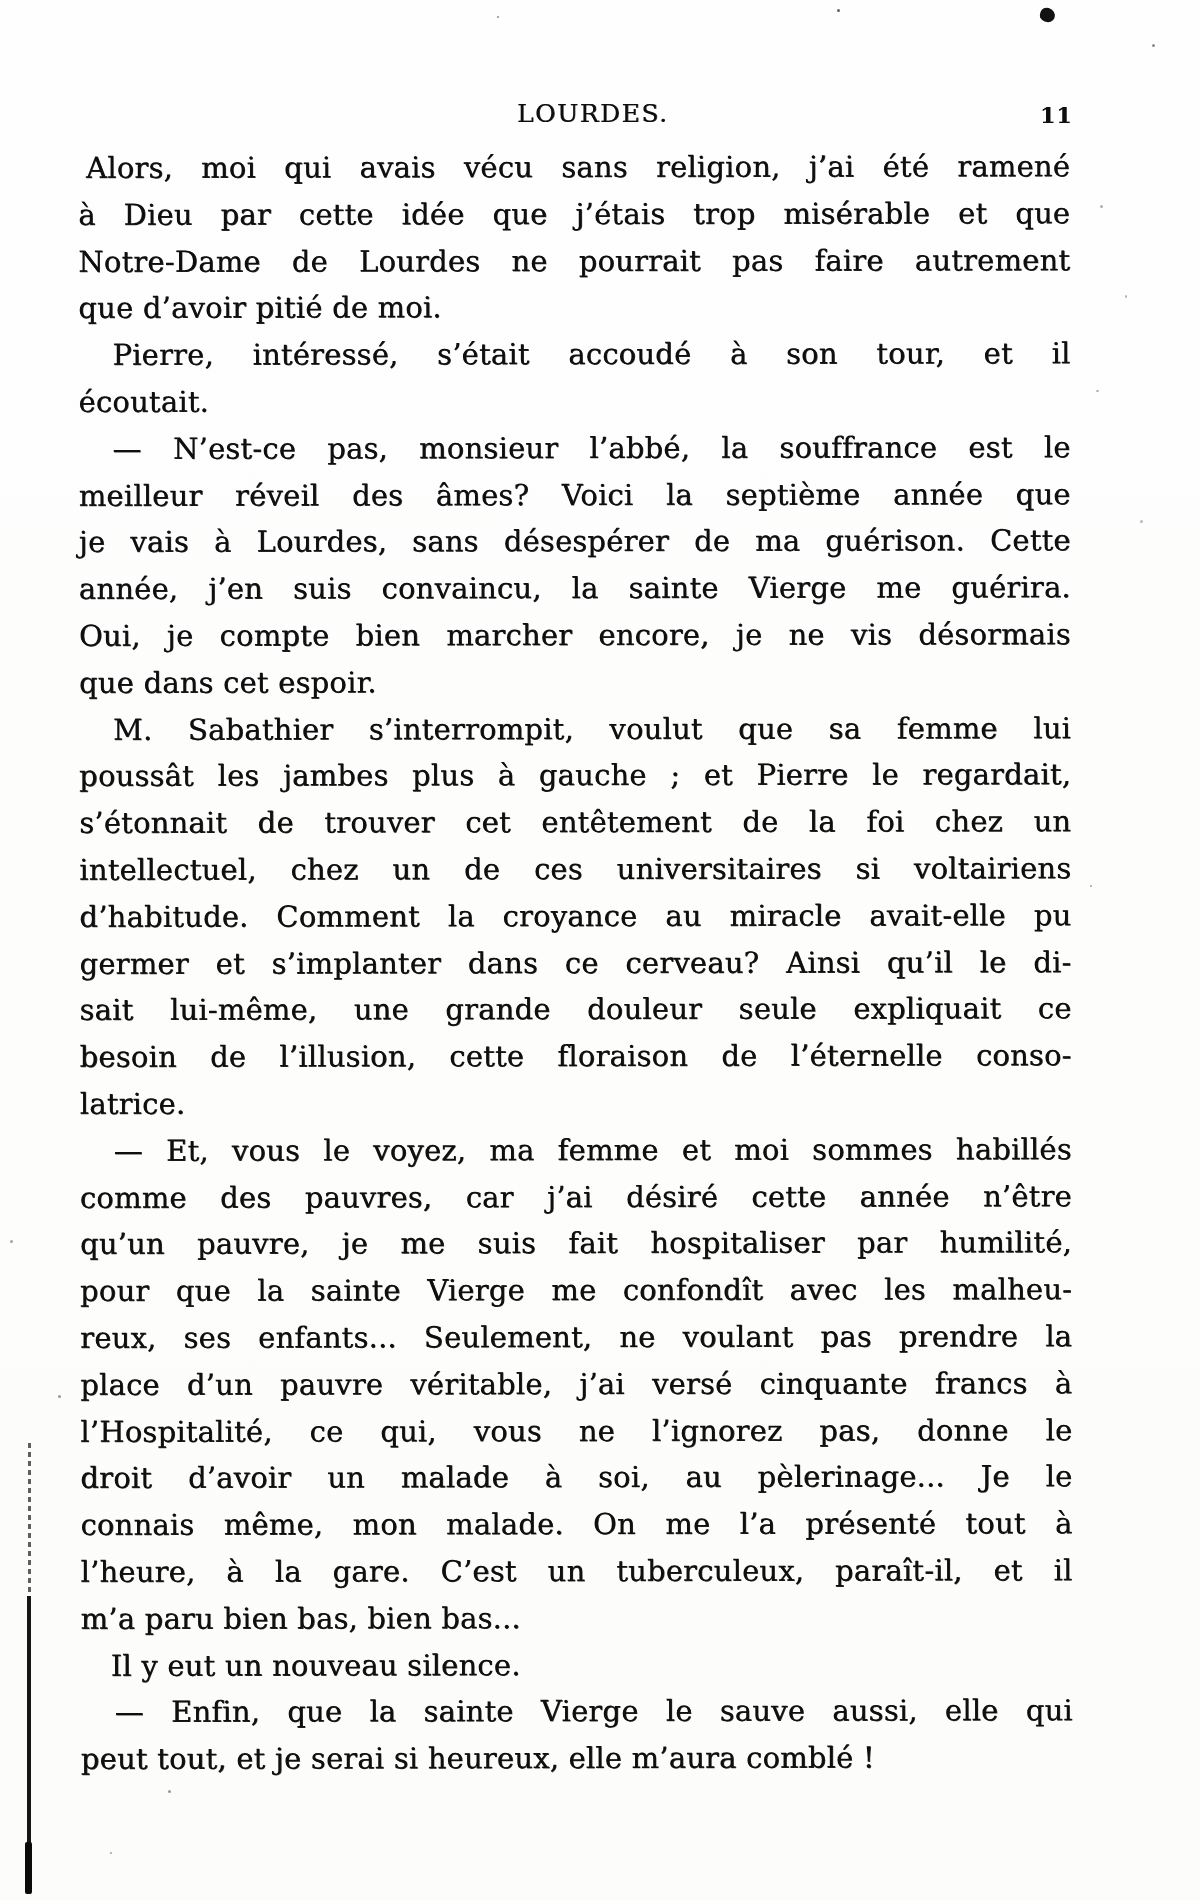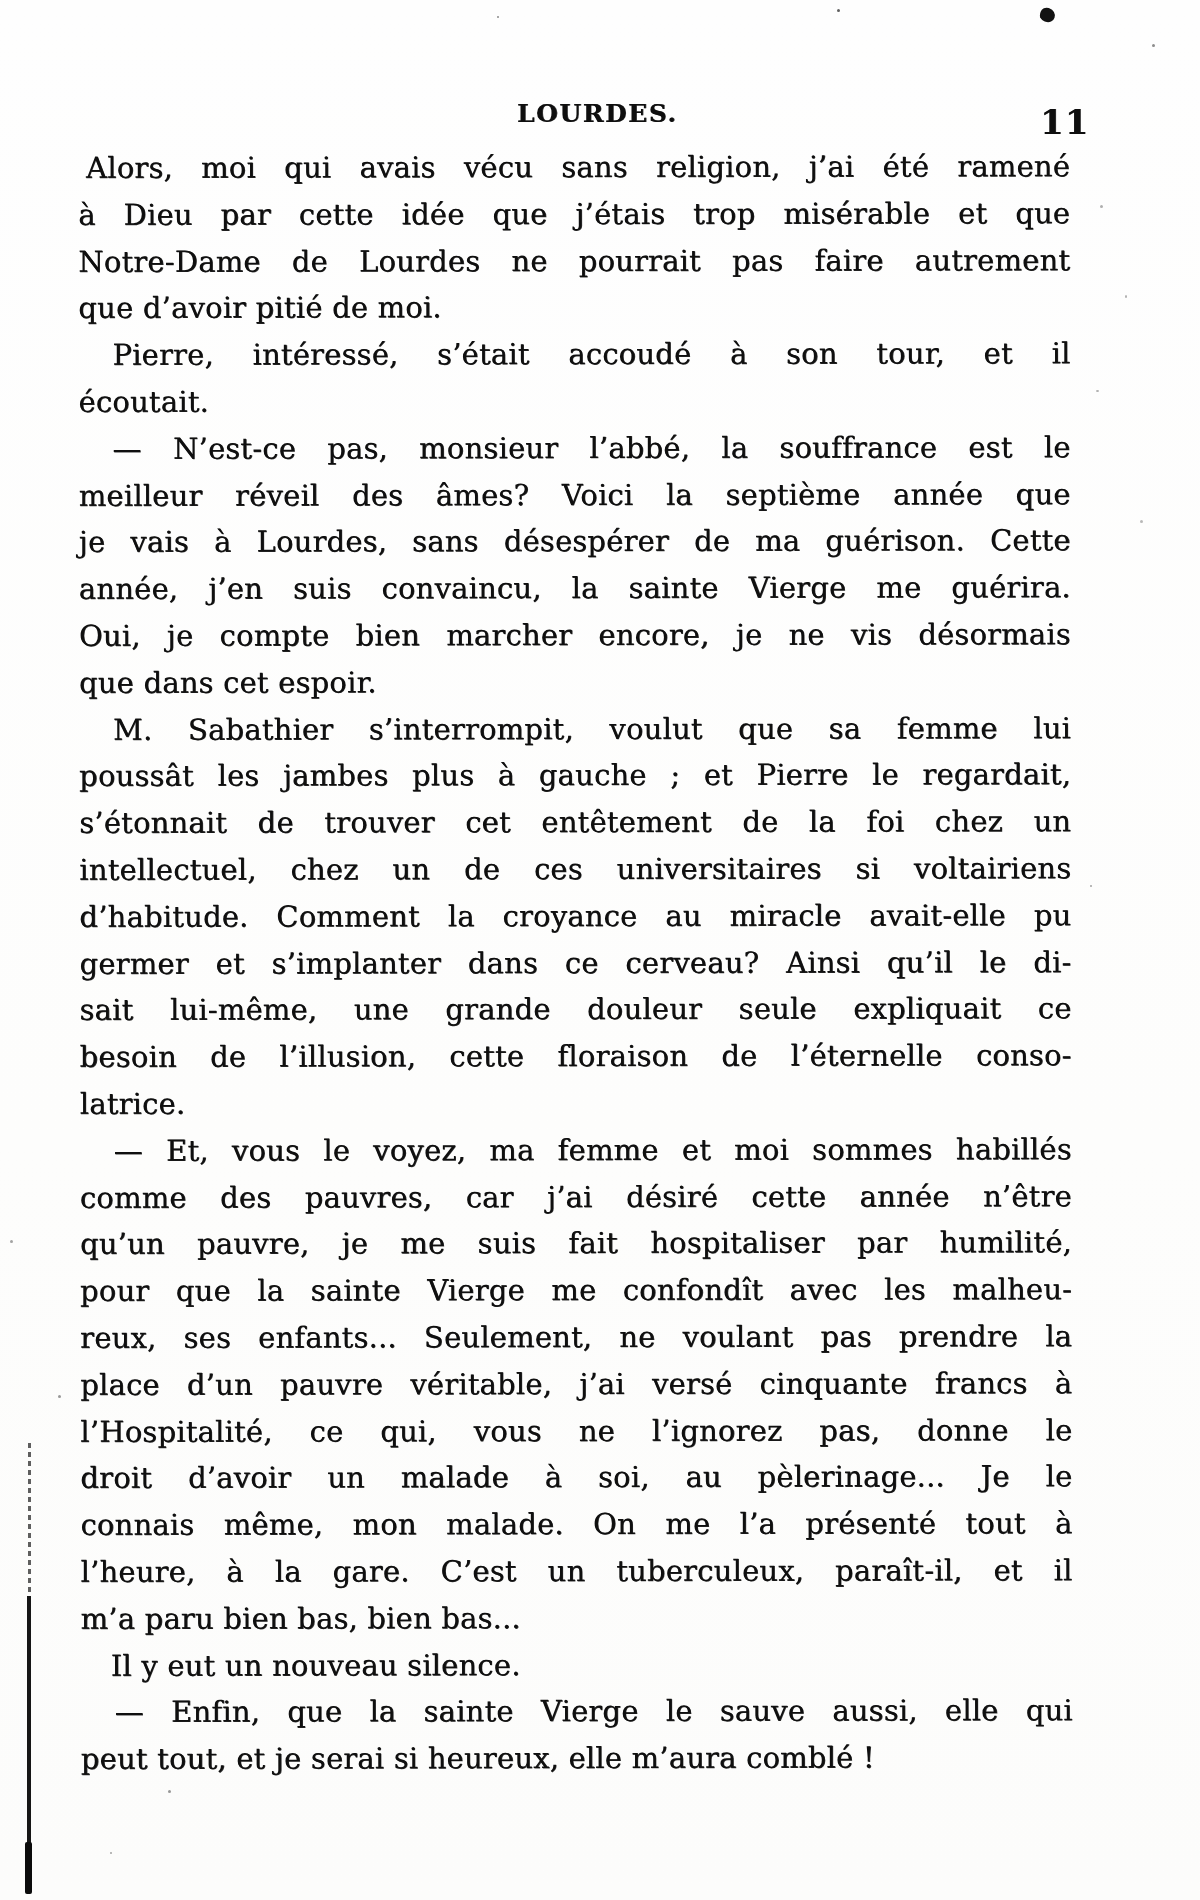--- a/index.html
+++ b/index.html
@@ -17,29 +17,29 @@
     background: linear-gradient(180deg, #fefefe 0%, #fdfdfc 60%, #fcfcfb 100%);
     font-family: "DejaVu Serif", "Liberation Serif", serif;
     color: #101010;
   }
   .running-title {
     position: absolute;
     left: 517px;
     top: 99px;
     font-size: 25px;
     letter-spacing: 1.5px;
-    font-weight: 700;
+    font-weight: 400;
     color: #0e0e0e;
     text-shadow: 0.6px 0.4px 0 rgba(16,16,16,0.8);
   }
   .page-number {
     position: absolute;
     left: 1040px;
     top: 102px;
-    font-size: 34px;
+    font-size: 22px;
     font-weight: bold;
     letter-spacing: 1px;
     color: #0e0e0e;
     text-shadow: 0.5px 0.4px 0 rgba(16,16,16,0.7);
   }
   .text-block {
     position: absolute;
     left: 78px;
     top: 144px;
     width: 992px;

